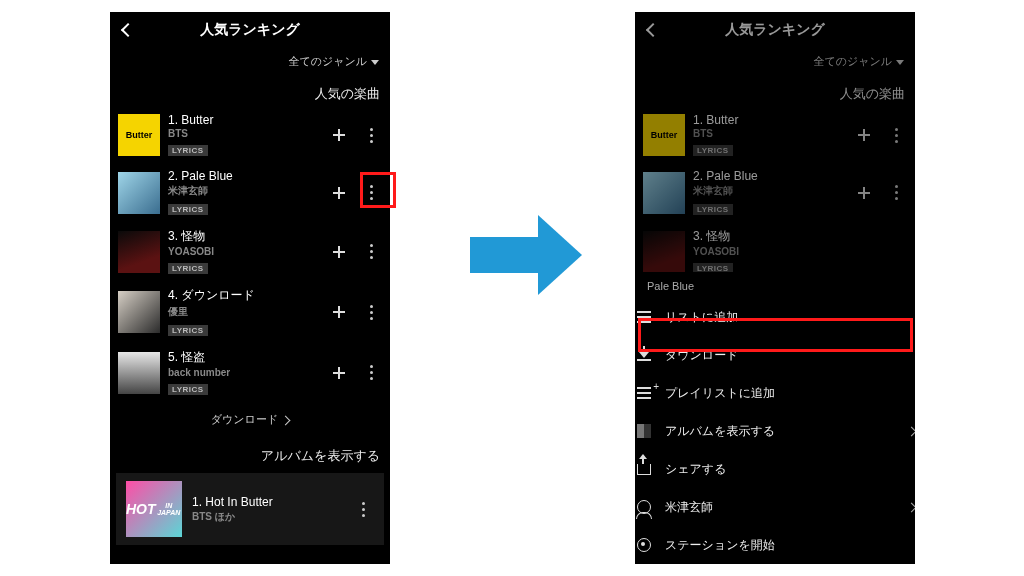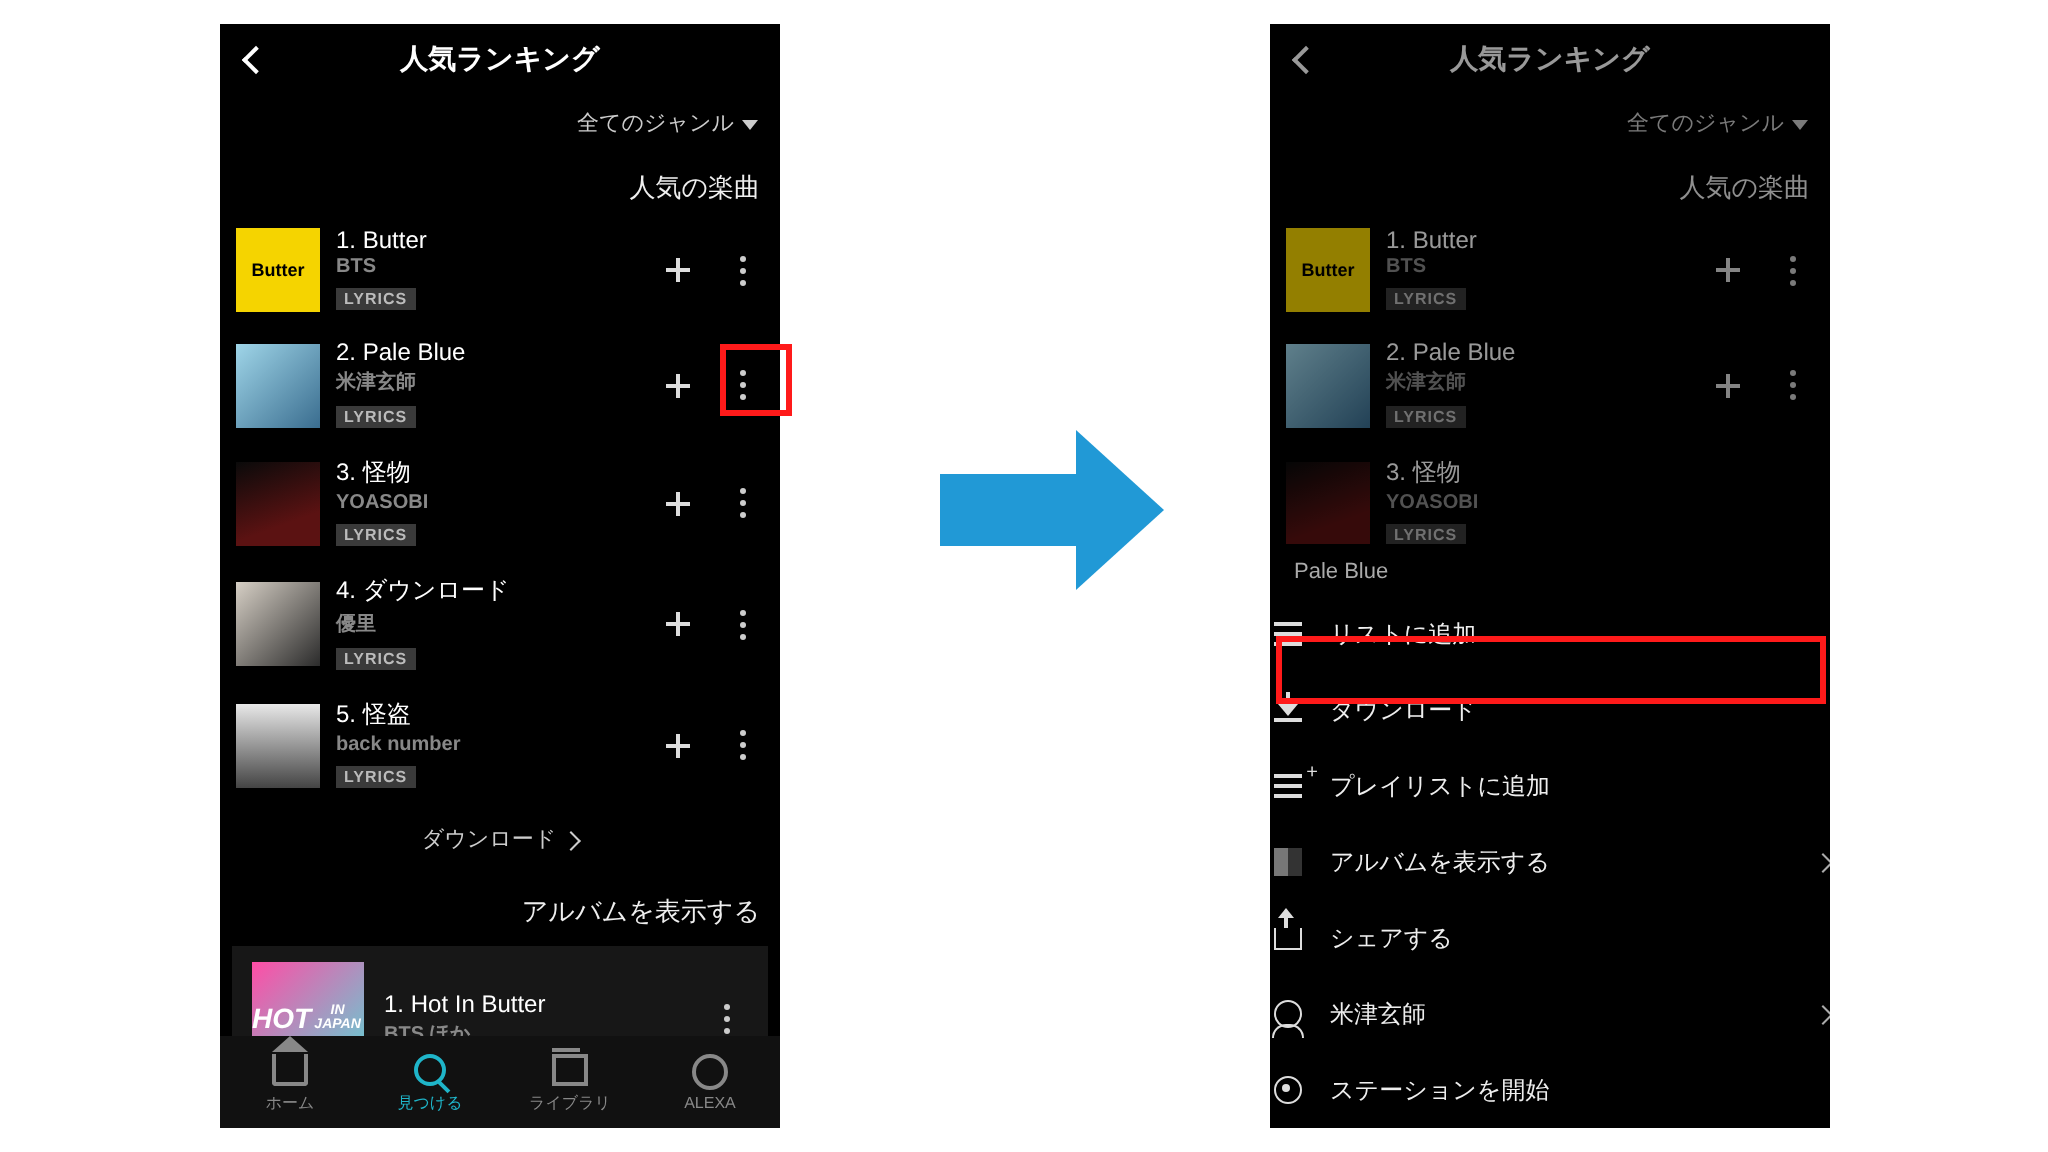--- a/index.html
+++ b/index.html
@@ -371,46 +371,20 @@
     </div>
     <div class="more-btn">
         <div class="dots">
           <span></span>
           <span></span>
           <span></span>
         </div>
       </div>
   </div>
 
-  <div class="bottom-nav">
-    <div class="nav-item">
-        <div class="nav-ico">
-          <div class="ico-home"></div>
-        </div>
-        <span>ホーム</span>
-      </div>
-    <div class="nav-item active">
-        <div class="nav-ico">
-          <div class="ico-search"></div>
-        </div>
-        <span>見つける</span>
-      </div>
-    <div class="nav-item">
-        <div class="nav-ico">
-          <div class="ico-lib"></div>
-        </div>
-        <span>ライブラリ</span>
-      </div>
-    <div class="nav-item">
-        <div class="nav-ico">
-          <div class="ico-alexa"></div>
-        </div>
-        <span>ALEXA</span>
-      </div>
-  </div>
 </div>
 
 <div class="highlight-box" style="left:360px; top:172px; width:36px; height:36px;"></div>
 
 <div class="arrow">
   <div class="arrow-body"></div>
   <div class="arrow-head"></div>
 </div>
 
 <div class="phone phone-right">

